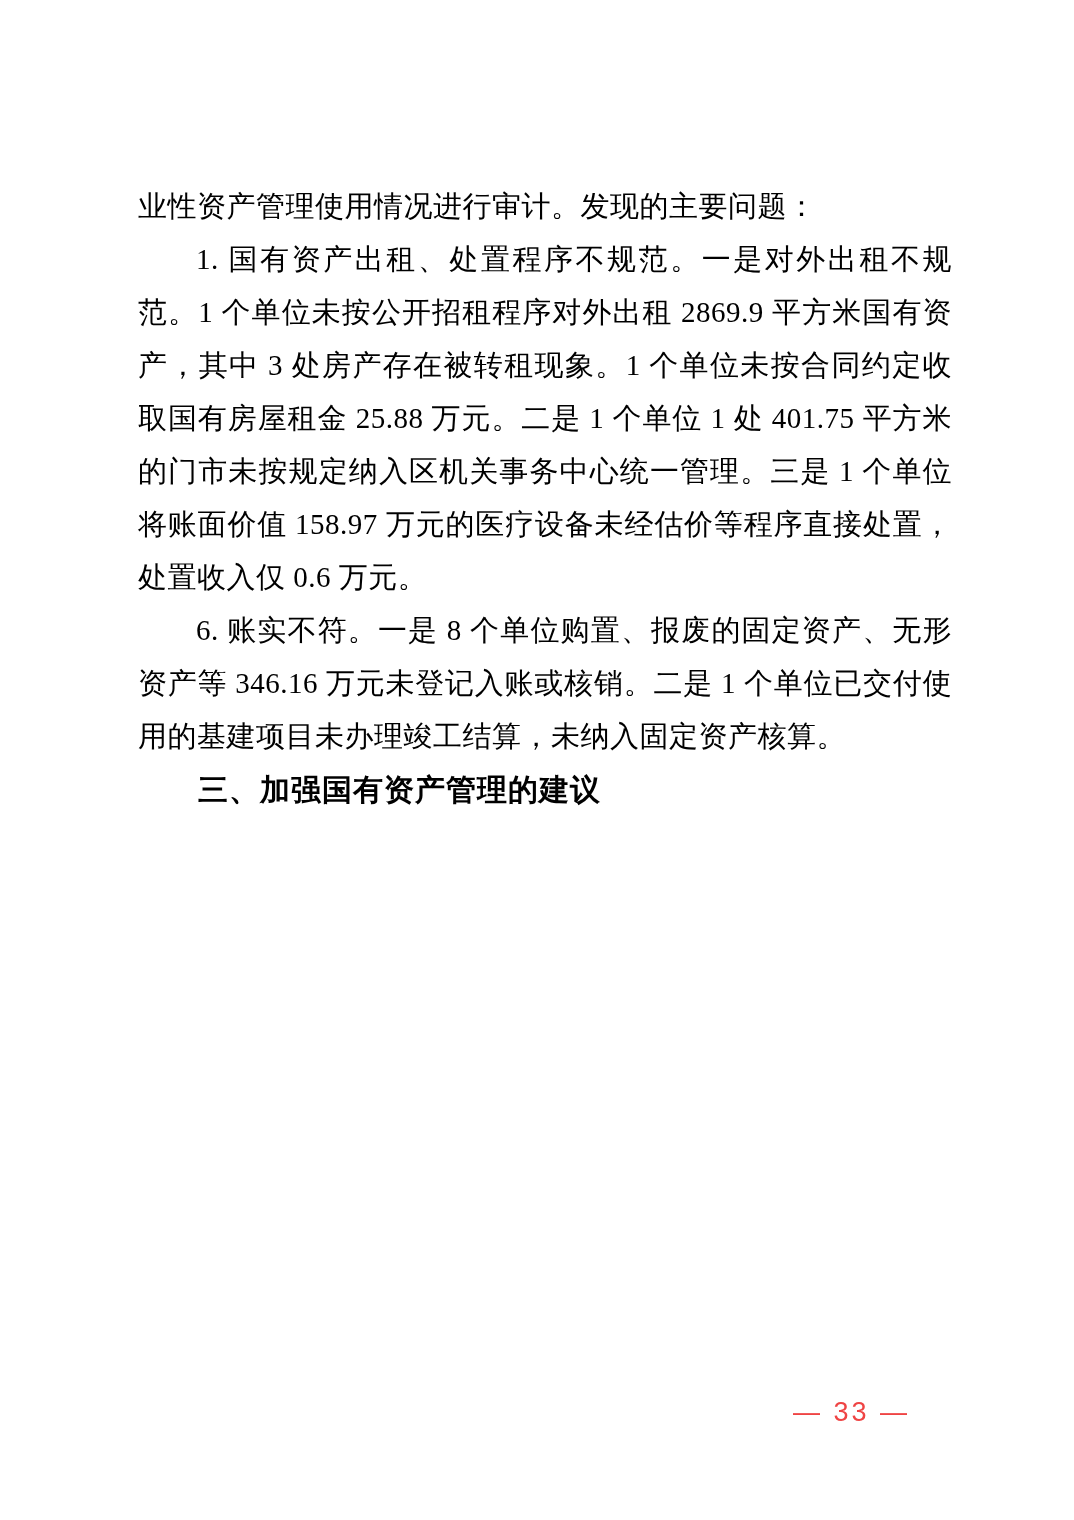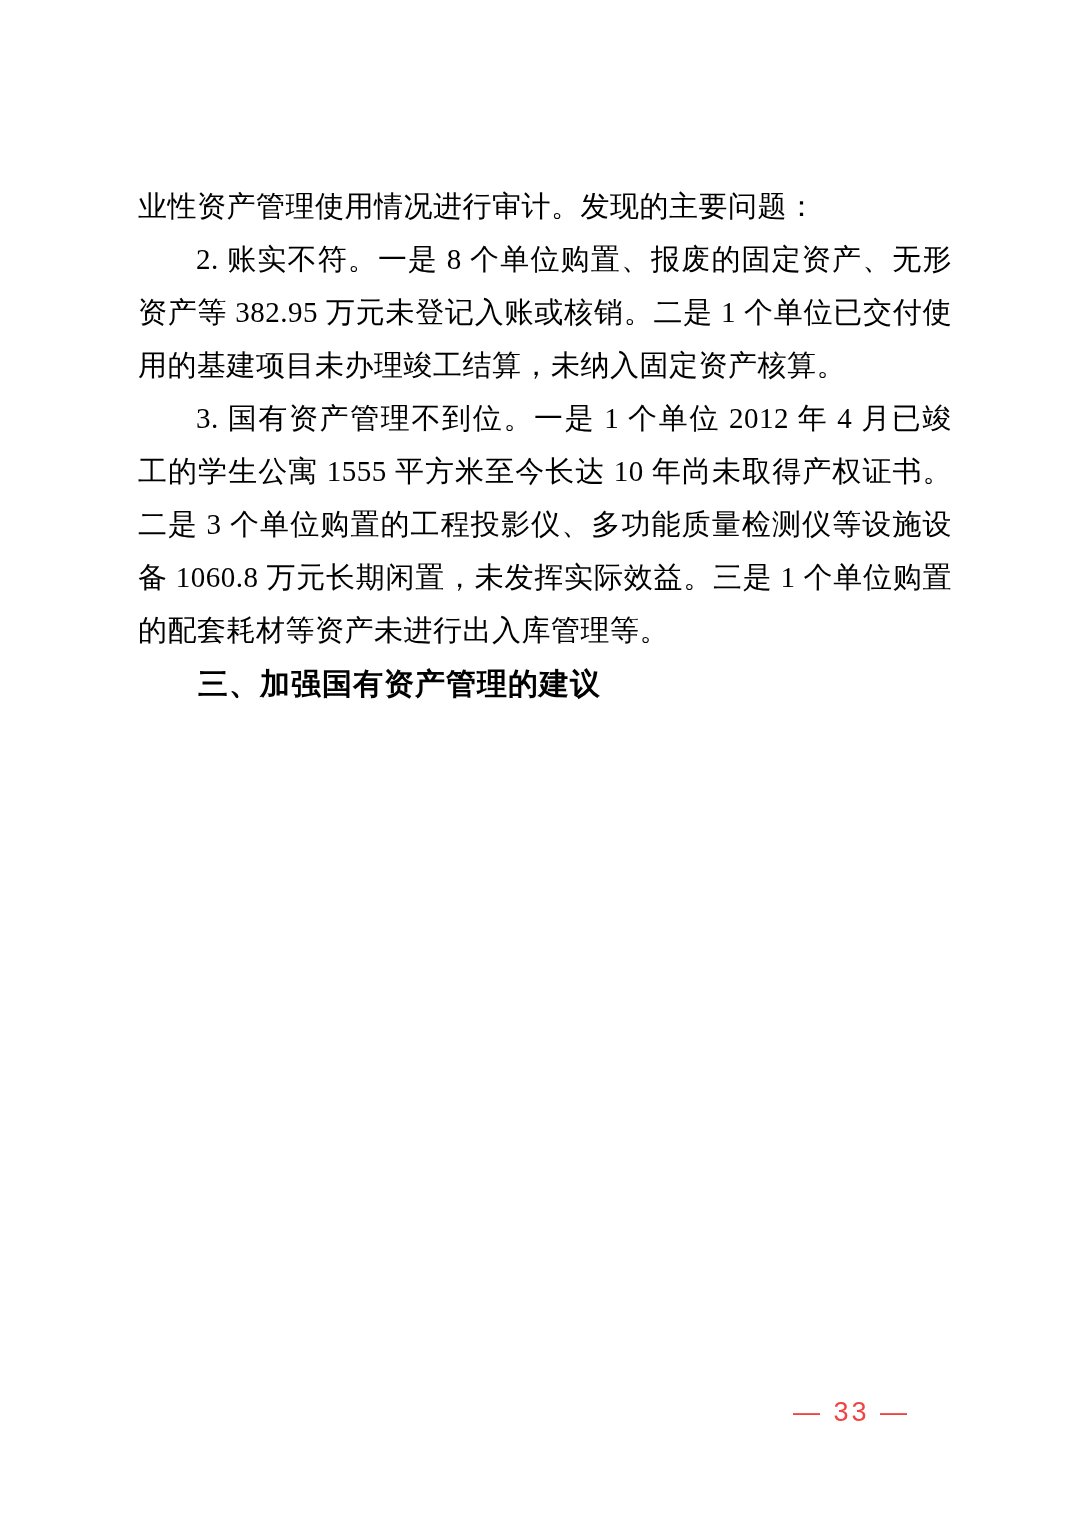--- a/index.html
+++ b/index.html
@@ -58,23 +58,23 @@
     color: #ef4444;
   }
 </style>
 </head>
 <body>
 
 <div class="page">
   <div class="content">
     <p class="body-para no-indent">业性资产管理使用情况进行审计。发现的主要问题：</p>
 
+    <p class="body-para">1. 国有资产出租、处置程序不规范。一是对外出租不规范。1 个单位未按公开招租程序对外出租 2869.9 平方米国有资产，其中 3 处房产存在被转租现象。1 个单位未按合同约定收取国有房屋租金 25.88 万元。二是 1 个单位 1 处 401.75 平方米的门市未按规定纳入区机关事务中心统一管理。三是 1 个单位将账面价值 158.97 万元的医疗设备未经估价等程序直接处置，处置收入仅 0.6 万元。</p>
 
-    <p class="body-para">2. 账实不符。一是 8 个单位购置、报废的固定资产、无形资产等 382.95 万元未登记入账或核销。二是 1 个单位已交付使用的基建项目未办理竣工结算，未纳入固定资产核算。</p>
+    <p class="body-para">6. 账实不符。一是 8 个单位购置、报废的固定资产、无形资产等 346.16 万元未登记入账或核销。二是 1 个单位已交付使用的基建项目未办理竣工结算，未纳入固定资产核算。</p>
 
-    <p class="body-para">3. 国有资产管理不到位。一是 1 个单位 2012 年 4 月已竣工的学生公寓 1555 平方米至今长达 10 年尚未取得产权证书。二是 3 个单位购置的工程投影仪、多功能质量检测仪等设施设备 1060.8 万元长期闲置，未发挥实际效益。三是 1 个单位购置的配套耗材等资产未进行出入库管理等。</p>
 
     <h2 class="section-heading">三、加强国有资产管理的建议</h2>
 
   </div>
 
   <div class="page-number">— 33 —</div>
 </div>
 
 </body></html>

